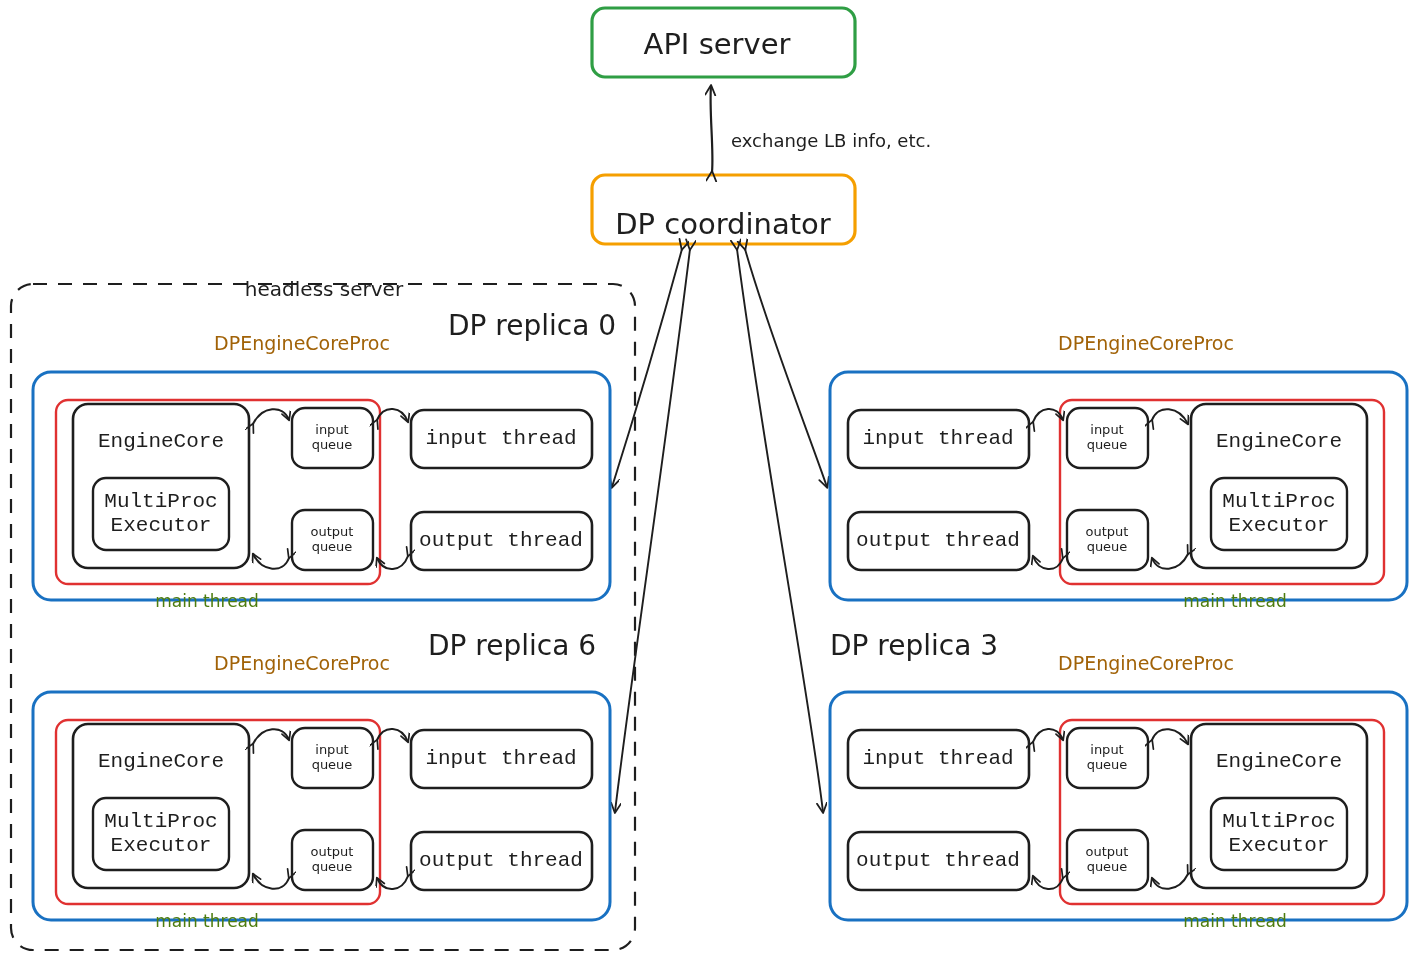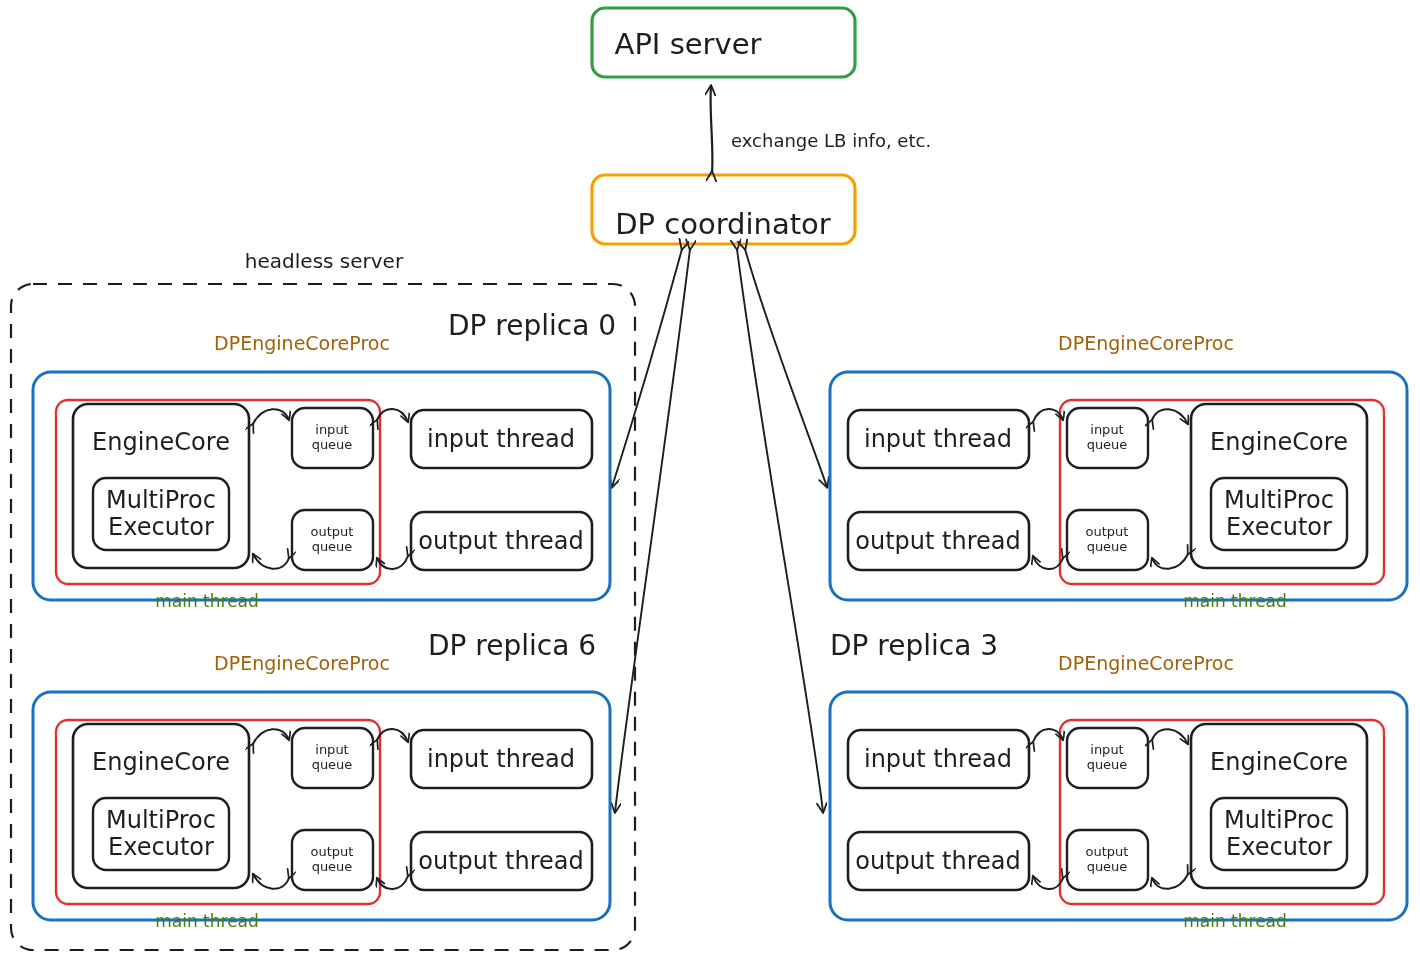--- a/index.html
+++ b/index.html
@@ -4,26 +4,26 @@
 <style>
   html,body{margin:0;padding:0;background:#ffffff;}
   body{width:1420px;height:960px;overflow:hidden;
        font-family:"DejaVu Sans","Liberation Sans",sans-serif;}
   #stage{position:relative;width:1420px;height:960px;}
   svg#canvas{position:absolute;left:0;top:0;width:1420px;height:960px;}
   .lbl{position:absolute;white-space:nowrap;color:#1e1e1e;
        font-family:"DejaVu Sans","Liberation Sans",sans-serif;text-align:right;}
   .ctr{transform:translate(-50%,-50%);text-align:center;line-height:1.12;}
   .big{font-size:29px;}
-  .mid{font-size:24px;}
+  .mid{font-size:21px;font-family:Liberation Mono, monospace;}
   .sml{font-size:13px;}
   .proc{font-size:19px;color:#a16207;}
   .mainthread{font-size:17px;color:#4d7c0f;}
   .replica{font-size:28px;}
-  .headless{font-size:20px;}
+  .headless{font-size:20px;margin-top:28px;}
   .note{font-size:18px;}
 </style>
 </head>
 <body>
 
 <div id="stage">
 
   <svg id="canvas" viewBox="0 0 1420 960">
     <defs>
       <marker id="ah" markerWidth="14" markerHeight="14" refX="10" refY="5" orient="auto" markerUnits="userSpaceOnUse">
@@ -103,21 +103,21 @@
       <rect x="1067" y="830" width="81" height="60" rx="13" ry="13" fill="#ffffff" stroke="#1e1e1e" stroke-width="2.4"></rect>
       <rect x="848" y="730" width="181" height="58" rx="13" ry="13" fill="#ffffff" stroke="#1e1e1e" stroke-width="2.6"></rect>
       <rect x="848" y="832" width="181" height="58" rx="13" ry="13" fill="#ffffff" stroke="#1e1e1e" stroke-width="2.6"></rect>
       <path d="M1033,742 C1039,726 1057,724 1063,740" fill="none" stroke="#1e1e1e" stroke-width="2" marker-start="url(#ahs)" marker-end="url(#ahs)"></path>
       <path d="M1152,740 C1158,724 1179,726 1188,744" fill="none" stroke="#1e1e1e" stroke-width="2" marker-start="url(#ahs)" marker-end="url(#ahs)"></path>
       <path d="M1063,878 C1057,894 1039,892 1033,876" fill="none" stroke="#1e1e1e" stroke-width="2" marker-start="url(#ahs)" marker-end="url(#ahs)"></path>
       <path d="M1188,874 C1179,892 1158,894 1152,878" fill="none" stroke="#1e1e1e" stroke-width="2" marker-start="url(#ahs)" marker-end="url(#ahs)"></path>
     </g>
   </svg>
 
-  <div class="lbl ctr big" style="left:688px;top:44px;">API server</div>
+  <div class="lbl ctr big" style="left:717px;top:44px;">API server</div>
   <div class="lbl ctr big" style="left:723px;top:209px;margin-top:15px;">DP coordinator</div>
   <div class="lbl note" style="left:731px;top:130px;">exchange LB info, etc.</div>
 
   <div class="lbl ctr headless" style="left:324px;top:261px;">headless server</div>
 
   <div class="lbl replica" style="left:428px;top:309px;margin-left:20px;">DP replica 0</div>
   <div class="lbl replica" style="left:428px;top:629px;">DP replica 6</div>
   <div class="lbl replica" style="left:830px;top:629px;">DP replica 3</div>
 
   <div class="lbl ctr proc" style="left:302px;top:344px;">DPEngineCoreProc</div>

